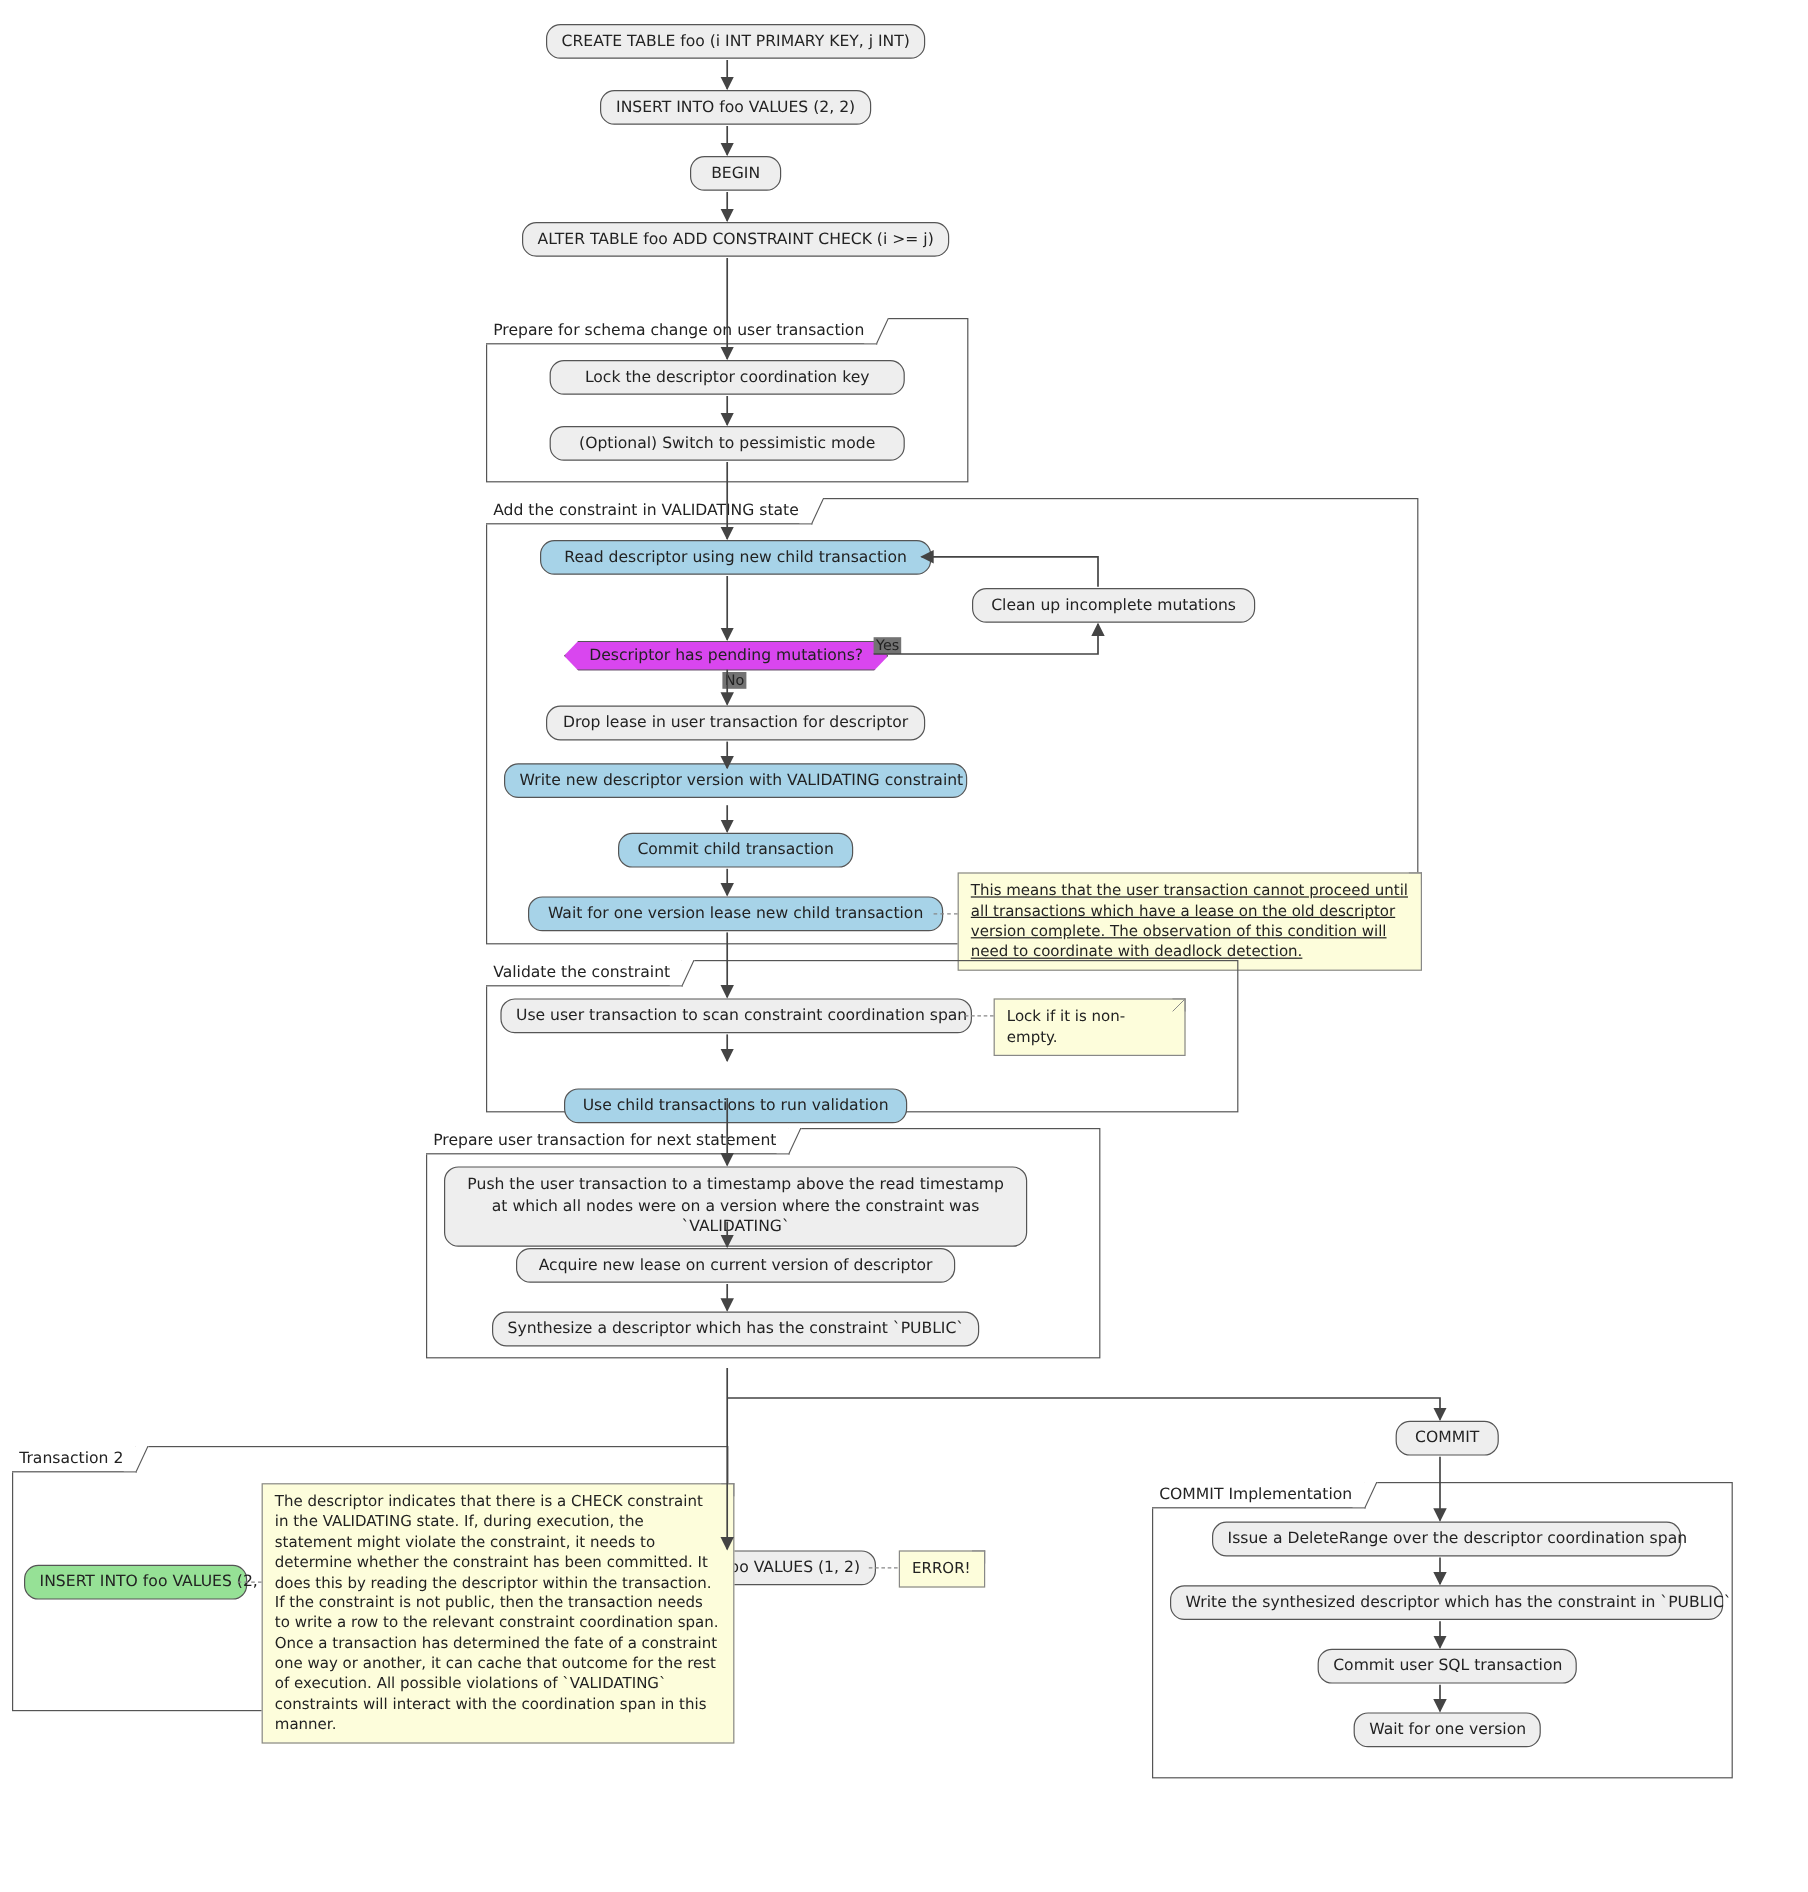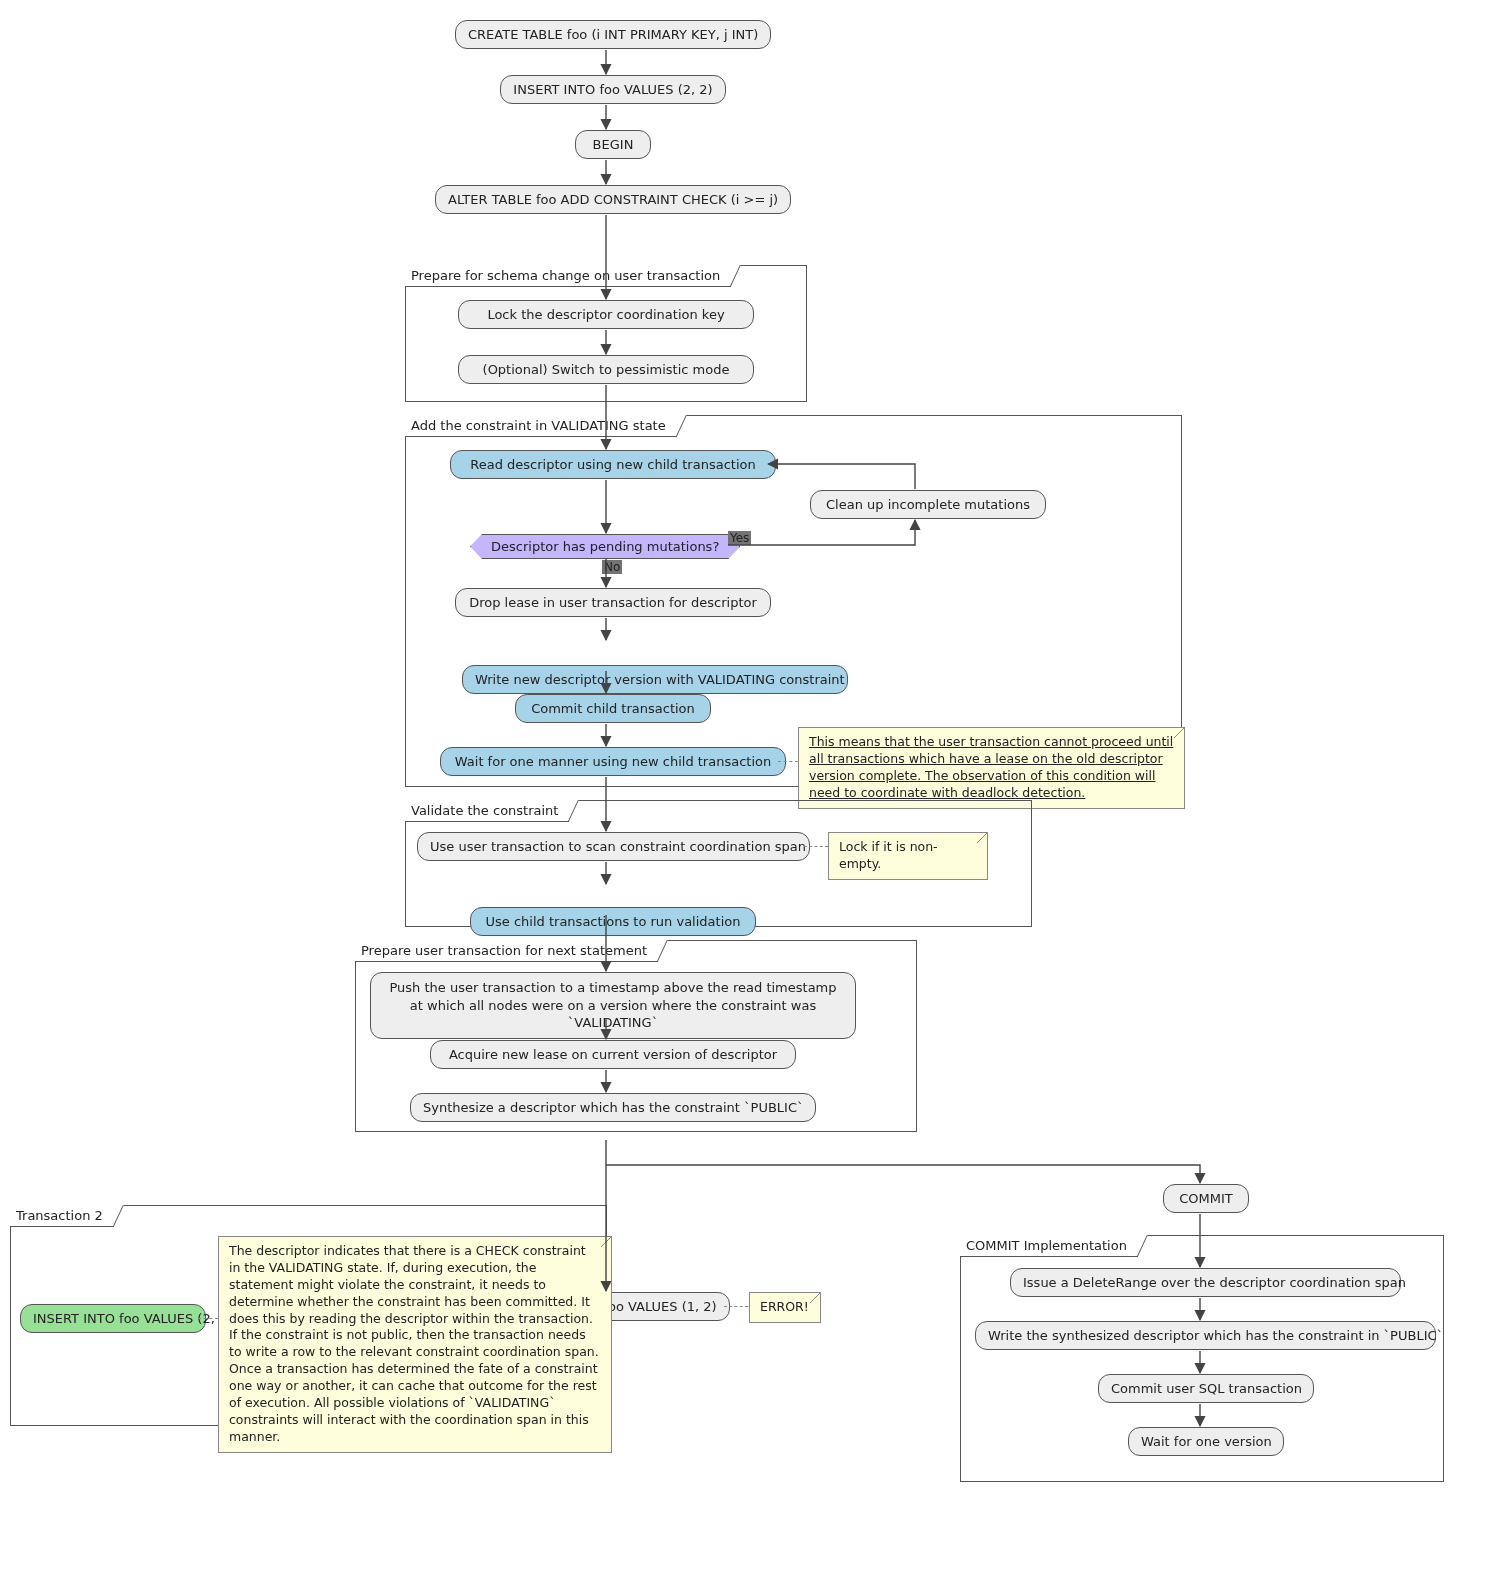--- a/index.html
+++ b/index.html
@@ -18,21 +18,21 @@
     border-radius: 12px;
     padding: 6px 12px;
     text-align: center;
     white-space: nowrap;
   }
   .step.multiline { white-space: normal; line-height: 1.35; }
   .step.blue { background: #a7d3e8; }
   .step.green { background: #96e196; }
   .diamond {
     position: absolute;
-    background: #c4b5fd;
+    background: #d946ef;
     border: 1.5px solid #555;
     padding: 4px 20px;
     text-align: center;
     white-space: nowrap;
     clip-path: polygon(0 50%, 12px 0, calc(100% - 12px) 0, 100% 50%, calc(100% - 12px) 100%, 12px 100%);
     border-radius: 2px;
   }
   .group {
     position: absolute;
     border: 1.5px solid #555;
@@ -100,23 +100,23 @@
 
     <div class="group" style="left:395px; top:405px; width:775px; height:370px;">
       <div class="group-title">Add the constraint in VALIDATING state</div>
     </div>
     <div class="step blue" style="left:440px; top:440px; width:300px;">Read descriptor using new child transaction</div>
     <div class="step" style="left:800px; top:480px; width:210px;">Clean up incomplete mutations</div>
     <div class="diamond" style="left:460px; top:524px;">Descriptor has pending mutations?</div>
     <div class="edge-label" style="left:718px; top:521px;">Yes</div>
     <div class="edge-label" style="left:592px; top:550px;">No</div>
     <div class="step" style="left:445px; top:578px; width:290px;">Drop lease in user transaction for descriptor</div>
-    <div class="step blue" style="left:410px; top:655px; width:360px;margin-left:42px;">Write new descriptor version with VALIDATING constraint</div>
+    <div class="step blue" style="left:410px; top:626px; width:360px;">Write new descriptor version with VALIDATING constraint</div>
     <div class="step blue" style="left:505px; top:684px; width:170px;">Commit child transaction</div>
-    <div class="step blue" style="left:430px; top:737px; width:320px;">Wait for one manner using new child transaction</div>
+    <div class="step blue" style="left:430px; top:737px; width:320px;">Wait for one version lease new child transaction</div>
     <div class="note" style="left:788px; top:717px; width:365px;text-decoration:underline;">This means that the user transaction cannot proceed until all transactions which have a lease on the old descriptor version complete. The observation of this condition will need to coordinate with deadlock detection.</div>
     <div class="dash" style="left:768px; top:751px; width:20px;"></div>
 
     <div class="group" style="left:395px; top:790px; width:625px; height:125px;">
       <div class="group-title">Validate the constraint</div>
     </div>
     <div class="step" style="left:407px; top:822px; width:367px;">Use user transaction to scan constraint coordination span</div>
     <div class="note" style="left:818px; top:822px; width:138px;">Lock if it is non-empty.</div>
     <div class="dash" style="left:794px; top:836px; width:24px;"></div>
     <div class="step blue" style="left:460px; top:897px; width:260px;">Use child transactions to run validation</div>

